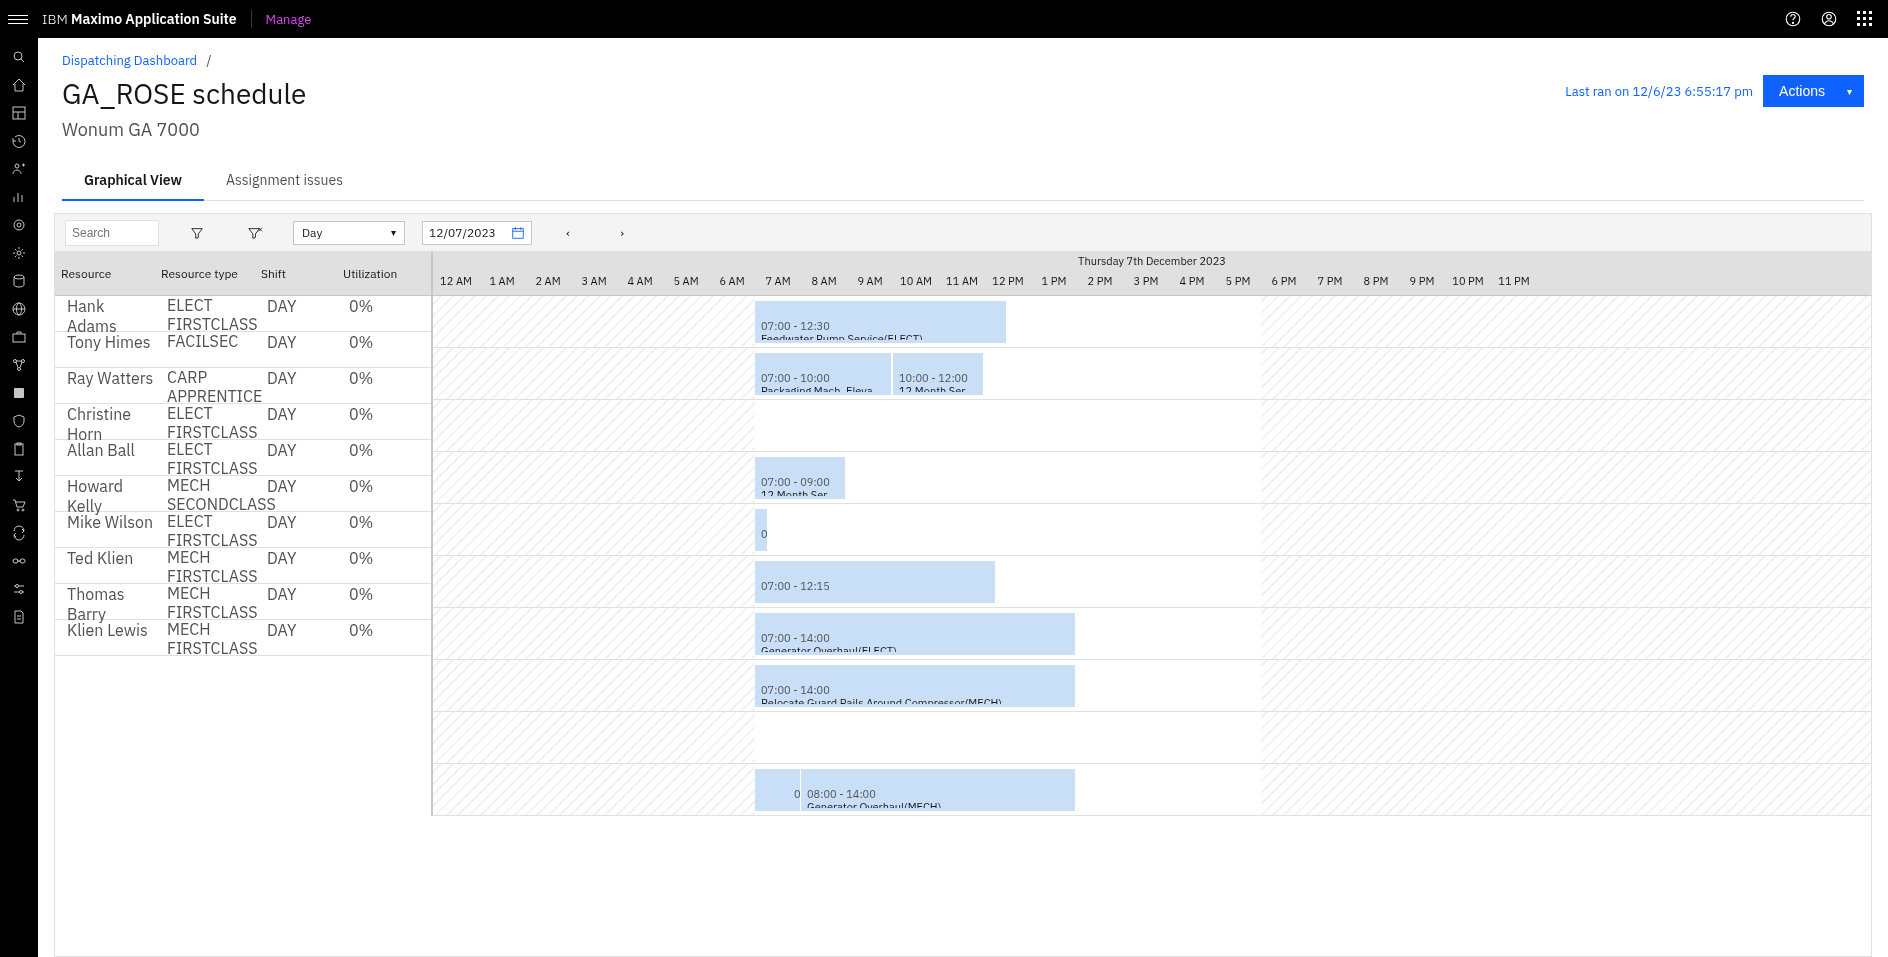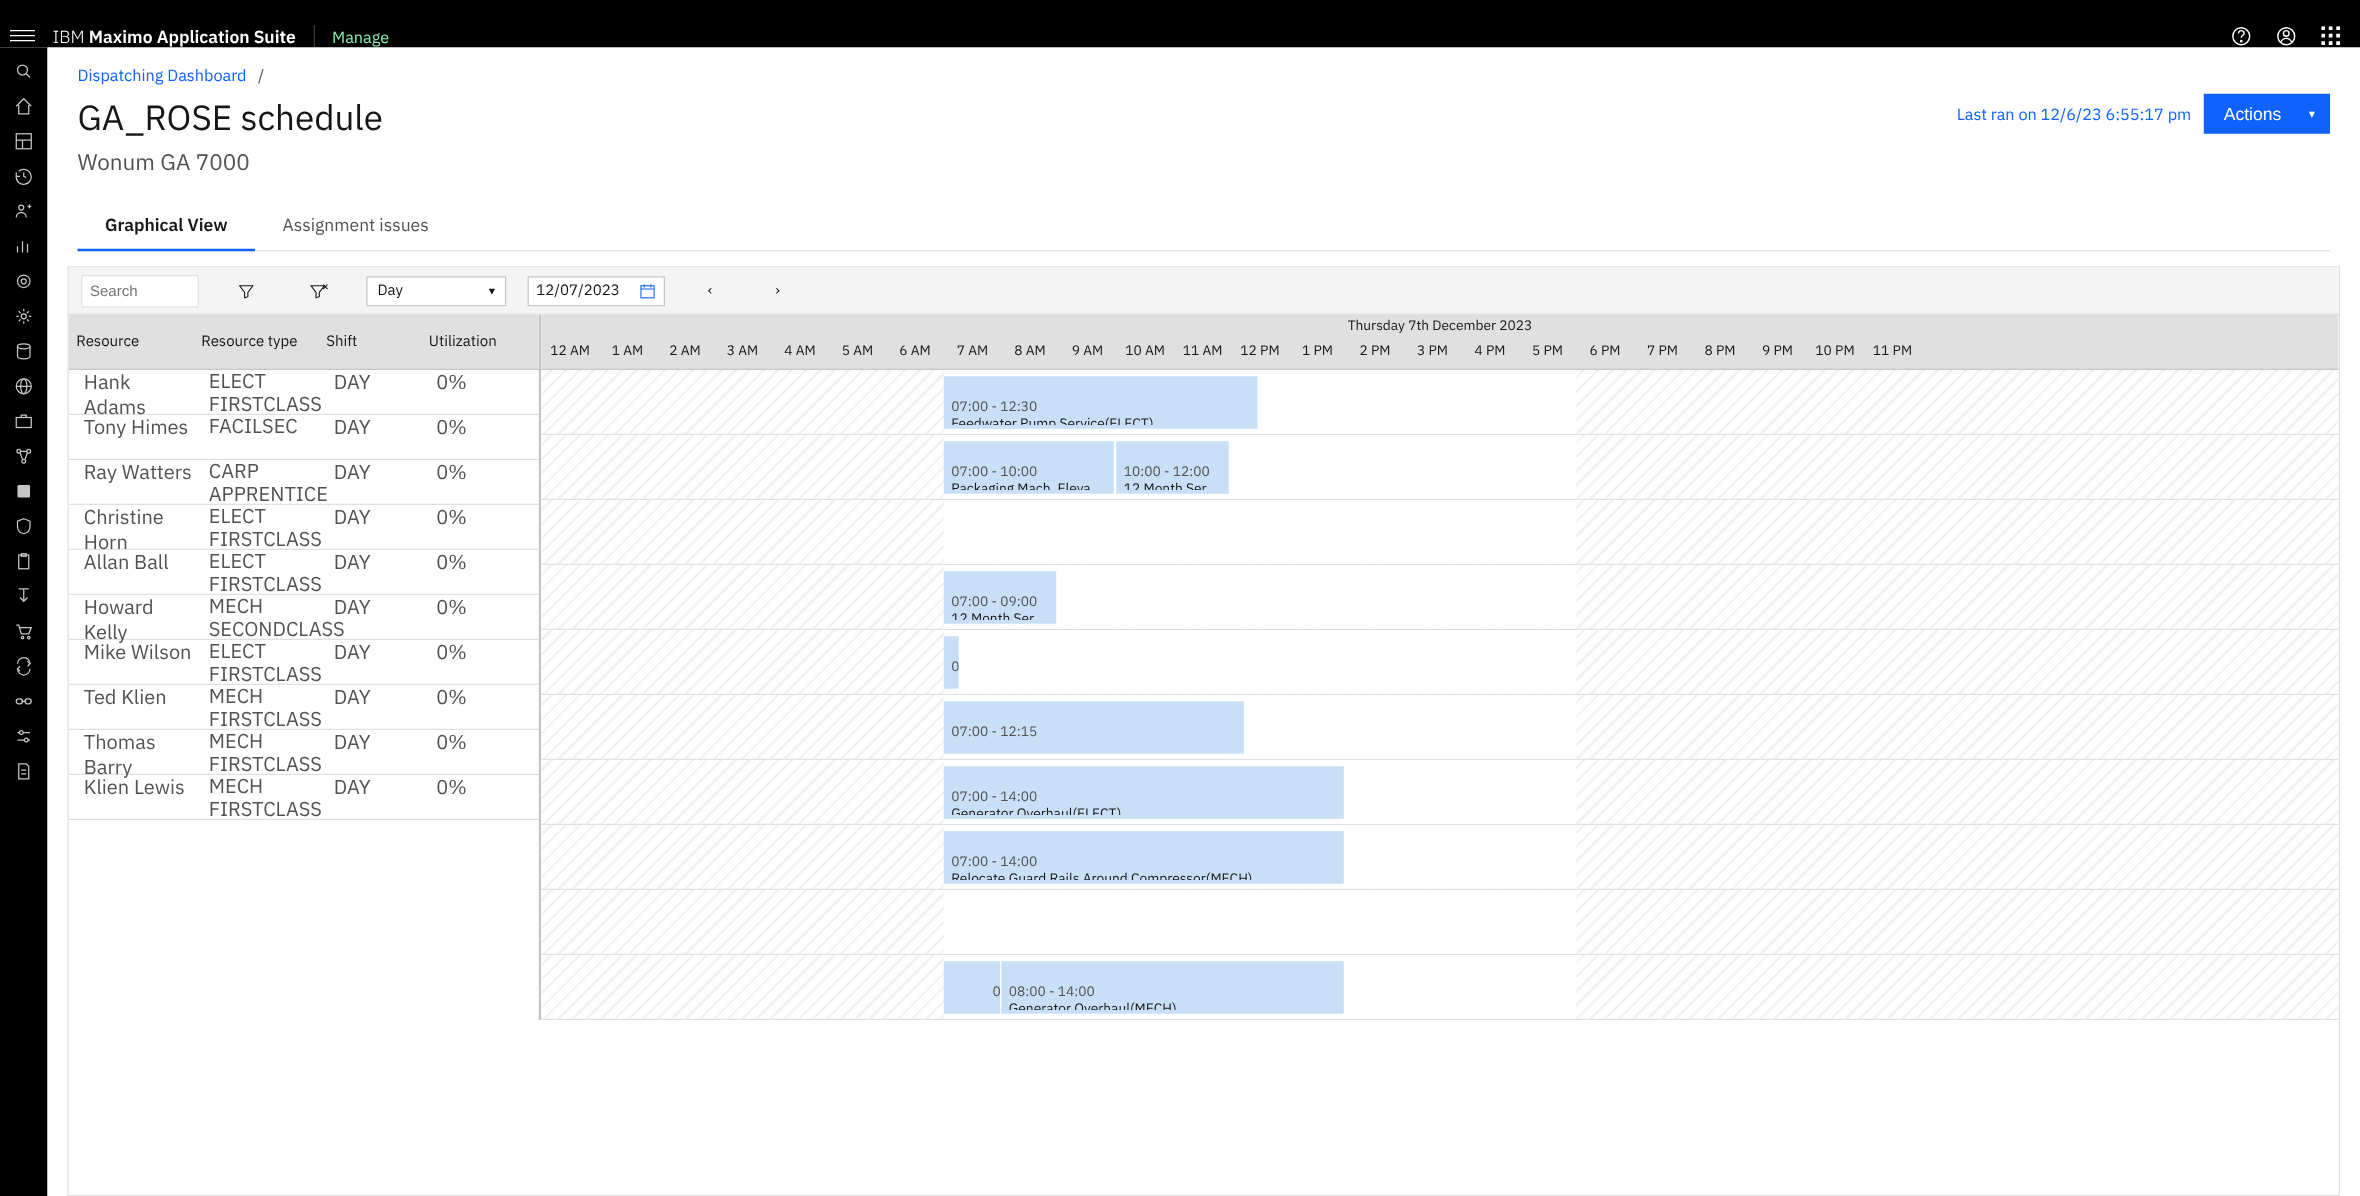--- a/index.html
+++ b/index.html
@@ -1,26 +1,26 @@
 <!DOCTYPE html>
 <html><head>
 <meta charset="utf-8">
 <style>
   * { box-sizing: border-box; margin:0; padding:0; }
   html,body { width:100%; height:100%; font-family: "IBM Plex Sans", Arial, sans-serif; font-size:14px; color:#161616; background:#fff; }
   body { overflow:hidden; }
 
   
-  .topbar { height:38px; background:#000; color:#fff; display:flex; align-items:flex-end; padding:0 8px; }
+  .topbar { height:38px; background:#000; color:#fff; display:flex; align-items:center; padding:0 8px; }
   .topbar .hamburger { width:20px; height:20px; display:flex; flex-direction:column; justify-content:center; gap:3px; margin-right:14px; cursor:pointer; }
   .topbar .hamburger span { display:block; height:1px; background:#fff; }
   .topbar .brand { font-weight:300; font-size:14px; }
   .topbar .brand b { font-weight:600; }
   .topbar .divider { width:1px; height:18px; background:#393939; margin:0 14px; }
-  .topbar .app { color:#86efac; font-size:13px; }
+  .topbar .app { color:#d946ef; font-size:13px; }
   .topbar .spacer { flex:1; }
   .topbar .right-icons { display:flex; gap:18px; align-items:center; margin-right:6px; }
   .topbar .icon { width:18px; height:18px; display:flex; align-items:center; justify-content:center; cursor:pointer; }
   svg { display:block; }
 
   
   .leftrail { position:absolute; top:38px; left:0; bottom:0; width:38px; background:#000; display:flex; flex-direction:column; align-items:center; padding-top:10px; gap:10px; }
   .leftrail .ri { width:18px; height:18px; display:flex; align-items:center; justify-content:center; color:#c6c6c6; cursor:pointer; }
 
   

